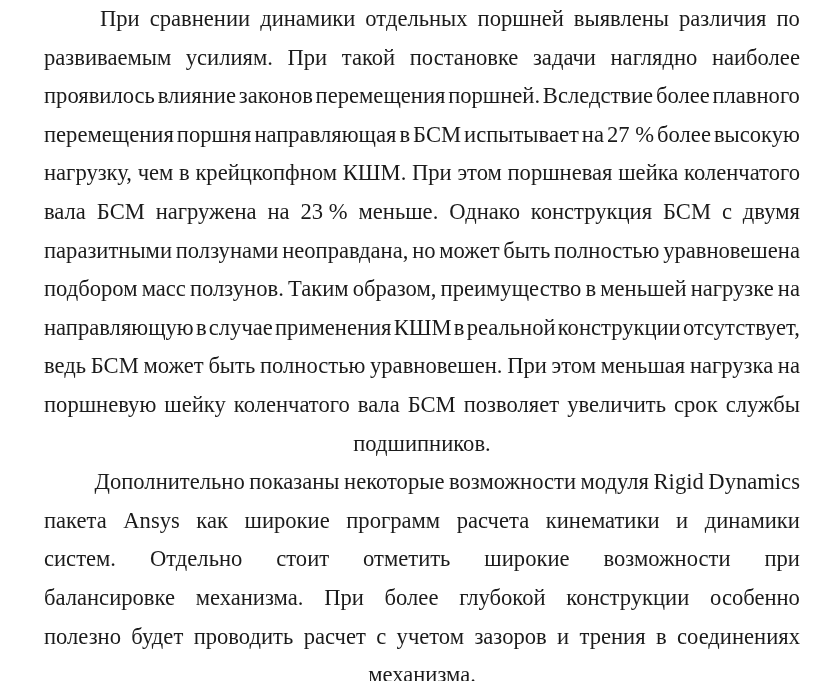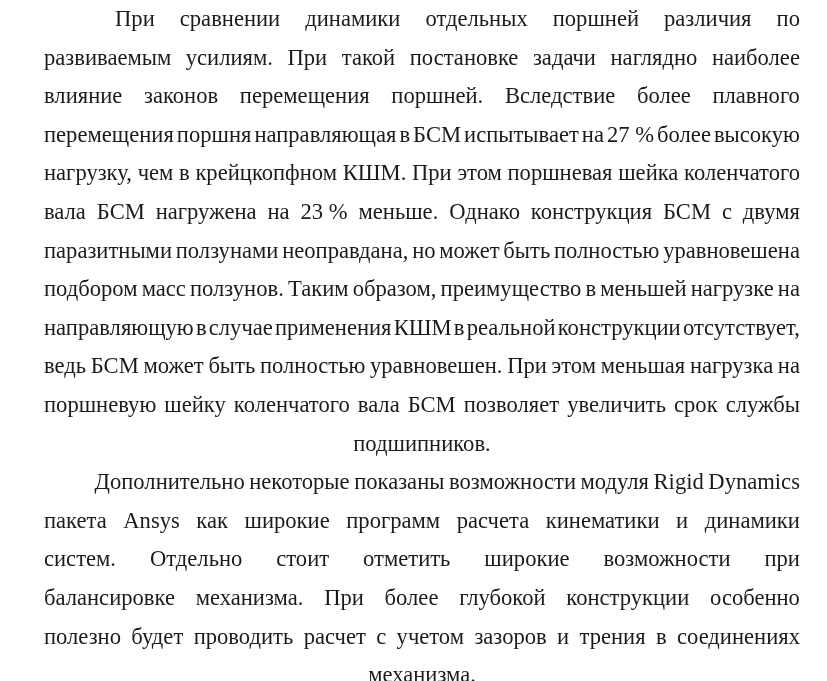--- a/index.html
+++ b/index.html
@@ -55,35 +55,35 @@
   .w {
     display: inline-block;
   }
 </style>
 </head>
 <body>
 
 <div id="page">
   <div class="doc-body">
       <div class="para">
-        <div class="line justify"><span class="indent"></span><span class="w">При</span><span class="w">сравнении</span><span class="w">динамики</span><span class="w">отдельных</span><span class="w">поршней</span><span class="w">различия</span><span class="w">по</span></div>
+        <div class="line justify"><span class="indent"></span><span class="w">При</span><span class="w">сравнении</span><span class="w">динамики</span><span class="w">отдельных</span><span class="w">поршней</span><span class="w">выявлены</span><span class="w">различия</span><span class="w">по</span></div>
         <div class="line justify"><span class="w">развиваемым</span><span class="w">усилиям.</span><span class="w">При</span><span class="w">такой</span><span class="w">постановке</span><span class="w">задачи</span><span class="w">наглядно</span><span class="w">наиболее</span></div>
-        <div class="line justify"><span class="w">влияние</span><span class="w">законов</span><span class="w">перемещения</span><span class="w">поршней.</span><span class="w">Вследствие</span><span class="w">более</span><span class="w">плавного</span></div>
+        <div class="line justify"><span class="w">проявилось</span><span class="w">влияние</span><span class="w">законов</span><span class="w">перемещения</span><span class="w">поршней.</span><span class="w">Вследствие</span><span class="w">более</span><span class="w">плавного</span></div>
         <div class="line justify"><span class="w">перемещения</span><span class="w">поршня</span><span class="w">направляющая</span><span class="w">в</span><span class="w">БСМ</span><span class="w">испытывает</span><span class="w">на</span><span class="w">27 %</span><span class="w">более</span><span class="w">высокую</span></div>
         <div class="line justify"><span class="w">нагрузку,</span><span class="w">чем</span><span class="w">в</span><span class="w">крейцкопфном</span><span class="w">КШМ.</span><span class="w">При</span><span class="w">этом</span><span class="w">поршневая</span><span class="w">шейка</span><span class="w">коленчатого</span></div>
         <div class="line justify"><span class="w">вала</span><span class="w">БСМ</span><span class="w">нагружена</span><span class="w">на</span><span class="w">23 %</span><span class="w">меньше.</span><span class="w">Однако</span><span class="w">конструкция</span><span class="w">БСМ</span><span class="w">с</span><span class="w">двумя</span></div>
         <div class="line justify"><span class="w">паразитными</span><span class="w">ползунами</span><span class="w">неоправдана,</span><span class="w">но</span><span class="w">может</span><span class="w">быть</span><span class="w">полностью</span><span class="w">уравновешена</span></div>
         <div class="line justify"><span class="w">подбором</span><span class="w">масс</span><span class="w">ползунов.</span><span class="w">Таким</span><span class="w">образом,</span><span class="w">преимущество</span><span class="w">в</span><span class="w">меньшей</span><span class="w">нагрузке</span><span class="w">на</span></div>
         <div class="line justify"><span class="w">направляющую</span><span class="w">в</span><span class="w">случае</span><span class="w">применения</span><span class="w">КШМ</span><span class="w">в</span><span class="w">реальной</span><span class="w">конструкции</span><span class="w">отсутствует,</span></div>
         <div class="line justify"><span class="w">ведь</span><span class="w">БСМ</span><span class="w">может</span><span class="w">быть</span><span class="w">полностью</span><span class="w">уравновешен.</span><span class="w">При</span><span class="w">этом</span><span class="w">меньшая</span><span class="w">нагрузка</span><span class="w">на</span></div>
         <div class="line justify"><span class="w">поршневую</span><span class="w">шейку</span><span class="w">коленчатого</span><span class="w">вала</span><span class="w">БСМ</span><span class="w">позволяет</span><span class="w">увеличить</span><span class="w">срок</span><span class="w">службы</span></div>
         <div class="line last"><span class="w">подшипников.</span></div>
       </div>
       <div class="para">
-        <div class="line justify"><span class="indent"></span><span class="w">Дополнительно</span><span class="w">некоторые</span><span class="w">показаны</span><span class="w">возможности</span><span class="w">модуля</span><span class="w">Rigid</span><span class="w">Dynamics</span></div>
+        <div class="line justify"><span class="indent"></span><span class="w">Дополнительно</span><span class="w">показаны</span><span class="w">некоторые</span><span class="w">возможности</span><span class="w">модуля</span><span class="w">Rigid</span><span class="w">Dynamics</span></div>
         <div class="line justify"><span class="w">пакета</span><span class="w">Ansys</span><span class="w">как</span><span class="w">широкие</span><span class="w">программ</span><span class="w">расчета</span><span class="w">кинематики</span><span class="w">и</span><span class="w">динамики</span></div>
         <div class="line justify"><span class="w">систем.</span><span class="w">Отдельно</span><span class="w">стоит</span><span class="w">отметить</span><span class="w">широкие</span><span class="w">возможности</span><span class="w">при</span></div>
         <div class="line justify"><span class="w">балансировке</span><span class="w">механизма.</span><span class="w">При</span><span class="w">более</span><span class="w">глубокой</span><span class="w">конструкции</span><span class="w">особенно</span></div>
         <div class="line justify"><span class="w">полезно</span><span class="w">будет</span><span class="w">проводить</span><span class="w">расчет</span><span class="w">с</span><span class="w">учетом</span><span class="w">зазоров</span><span class="w">и</span><span class="w">трения</span><span class="w">в</span><span class="w">соединениях</span></div>
         <div class="line last"><span class="w">механизма.</span></div>
       </div>
     </div>
 </div>
 
 </body></html>

